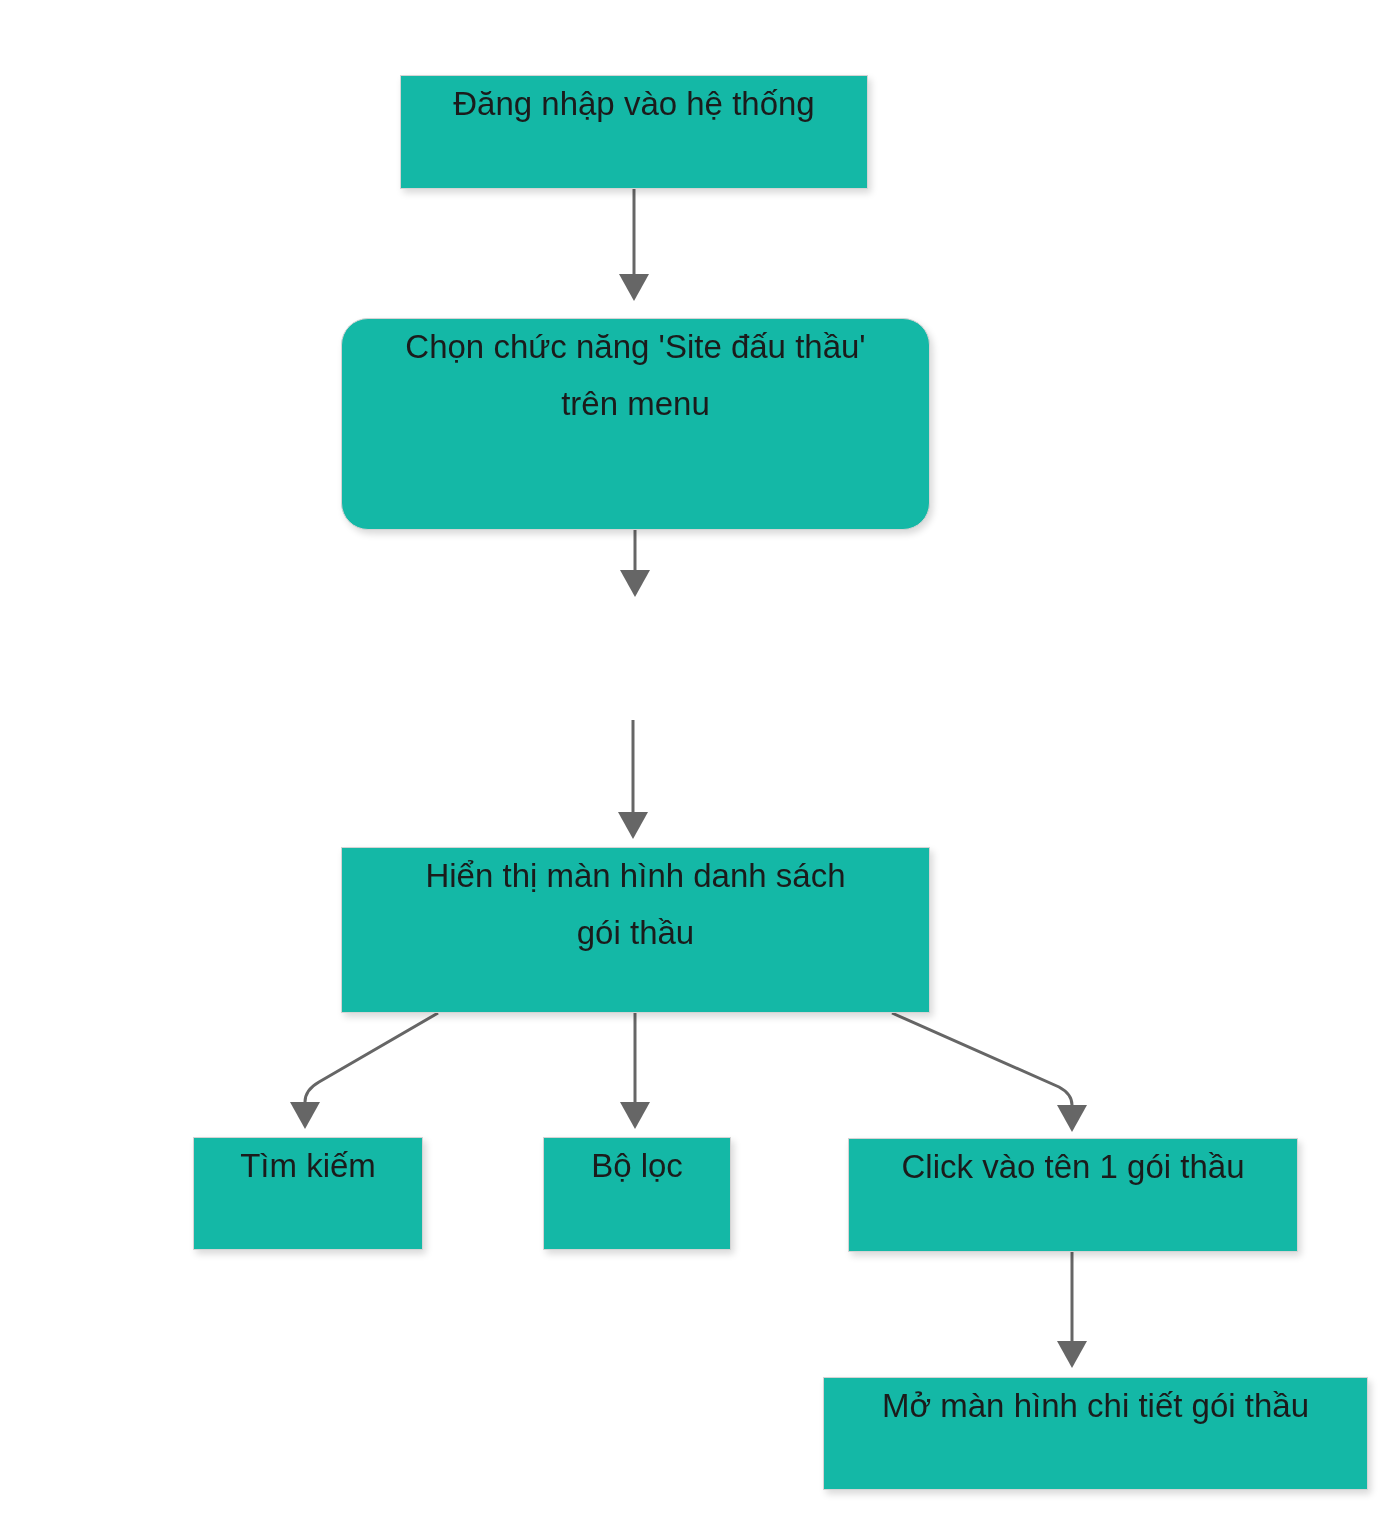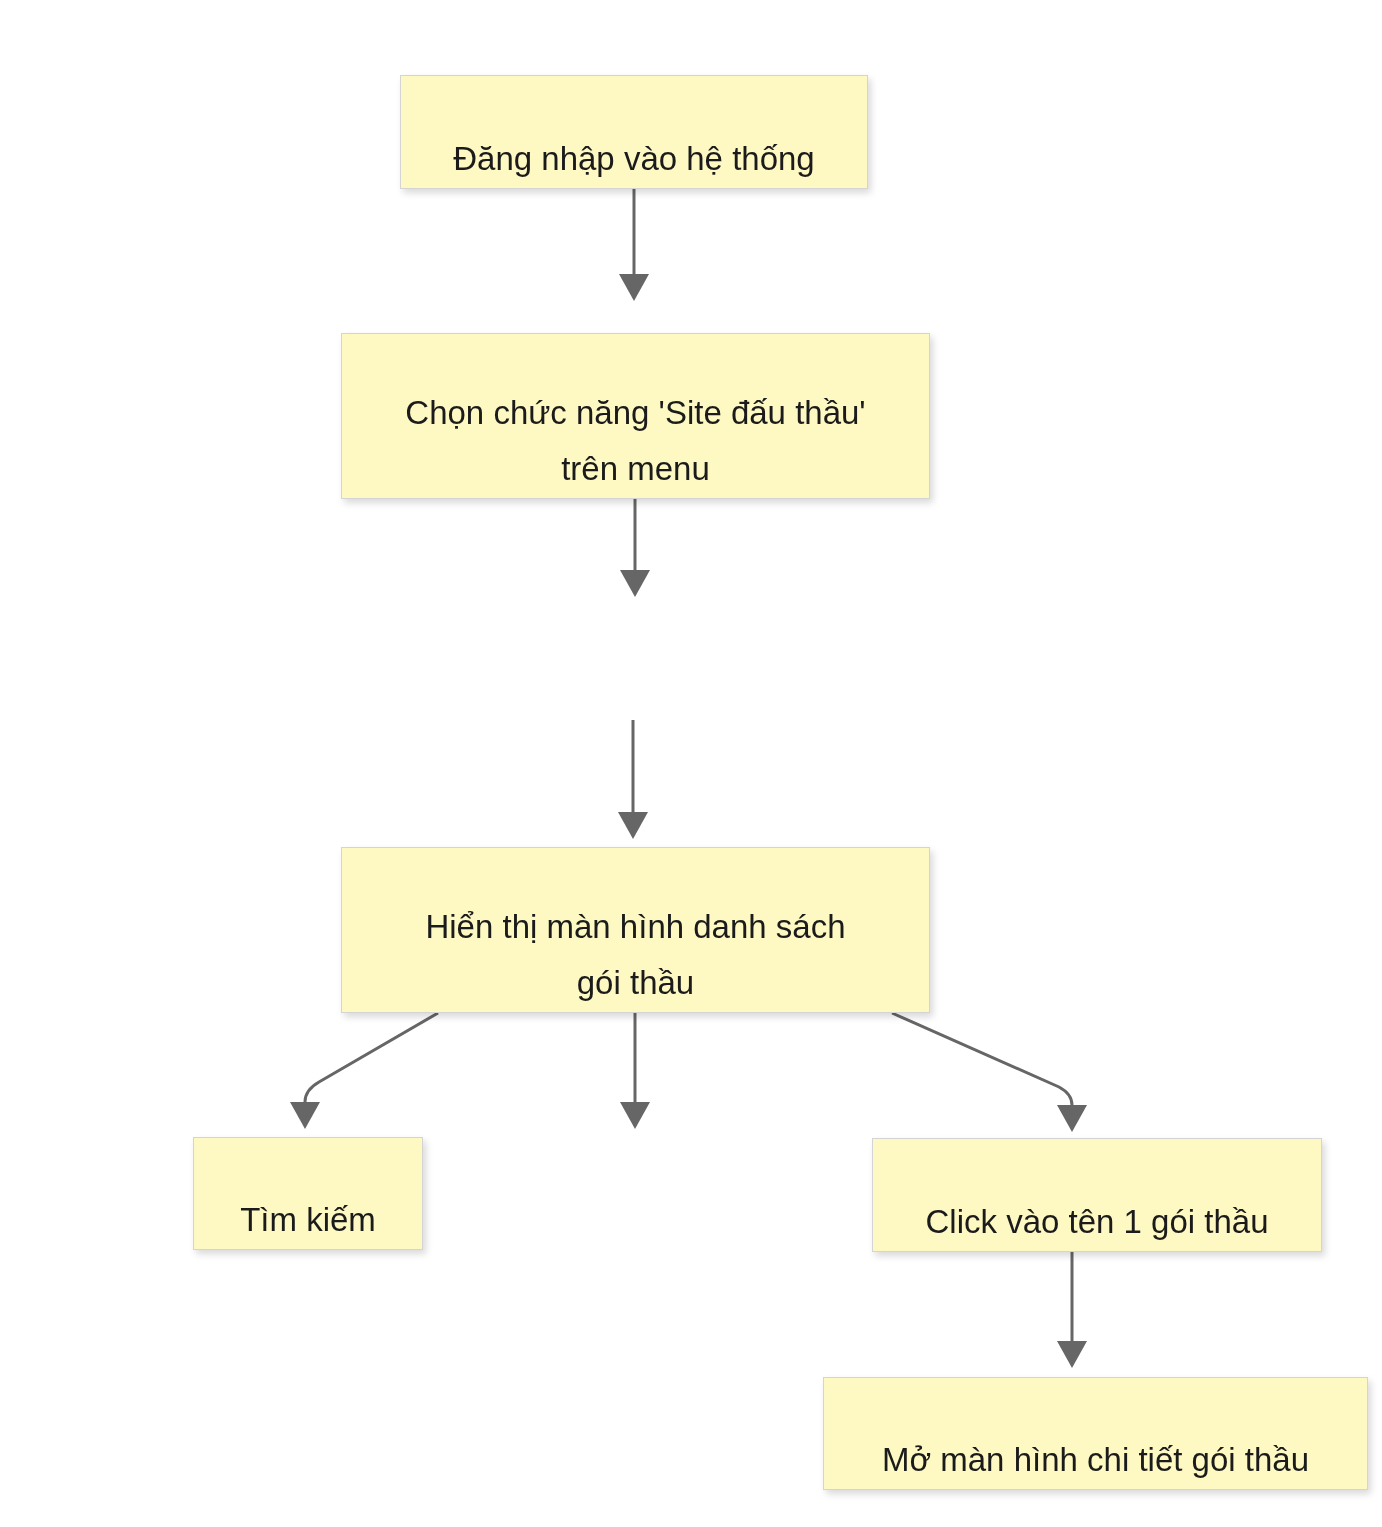--- a/index.html
+++ b/index.html
@@ -19,39 +19,39 @@
     position: absolute;
     left: 0;
     top: 0;
     width: 1382px;
     height: 1527px;
     pointer-events: none;
   }
   .node {
     position: absolute;
     box-sizing: border-box;
-    background: #fef9c3;
+    background: #14b8a6;
     border: 1px solid #d4d4d4;
     box-shadow: 3px 4px 7px rgba(0, 0, 0, 0.15);
     display: flex;
-    align-items: flex-end;
+    align-items: flex-start;
     justify-content: center;
     text-align: center;
     font-size: 33px;
     line-height: 1.72;
     color: #1b1b1b;
     white-space: pre-line;
   }
   #n-login  { left: 400px; top: 75px;   width: 468px; height: 114px; }
-  #n-menu   { left: 341px; top: 333px;  width: 589px; height: 166px; }
+  #n-menu   { left: 341px; top: 318px;  width: 589px; height: 212px; border-radius: 27px; }
   #n-api    { left: 350px; top: 606px;  width: 566px; height: 114px; }
   #n-list   { left: 341px; top: 847px;  width: 589px; height: 166px; }
   #n-search { left: 193px; top: 1137px; width: 230px; height: 113px; }
   #n-filter { left: 543px; top: 1137px; width: 188px; height: 113px; }
-  #n-click  { left: 872px; top: 1138px; width: 450px; height: 114px; }
+  #n-click  { left: 848px; top: 1138px; width: 450px; height: 114px; }
   #n-detail { left: 803px; top: 1377px; width: 545px; height: 113px; margin-left: 20px; }
 
   .edge-line {
     fill: none;
     stroke: #666666;
     stroke-width: 3;
   }
   .edge-head {
     fill: #666666;
     stroke: none;
@@ -112,20 +112,23 @@
 
   <div class="node" id="n-list">
     <span>Hiển thị màn hình danh sách
 gói thầu</span>
   </div>
 
   <div class="node" id="n-search">
     <span>Tìm kiếm</span>
   </div>
 
+  <div class="node" id="n-filter">
+    <span>Bộ lọc</span>
+  </div>
 
   <div class="node" id="n-click">
     <span>Click vào tên 1 gói thầu</span>
   </div>
 
   <div class="node" id="n-detail">
     <span>Mở màn hình chi tiết gói thầu</span>
   </div>
 
 </div>

